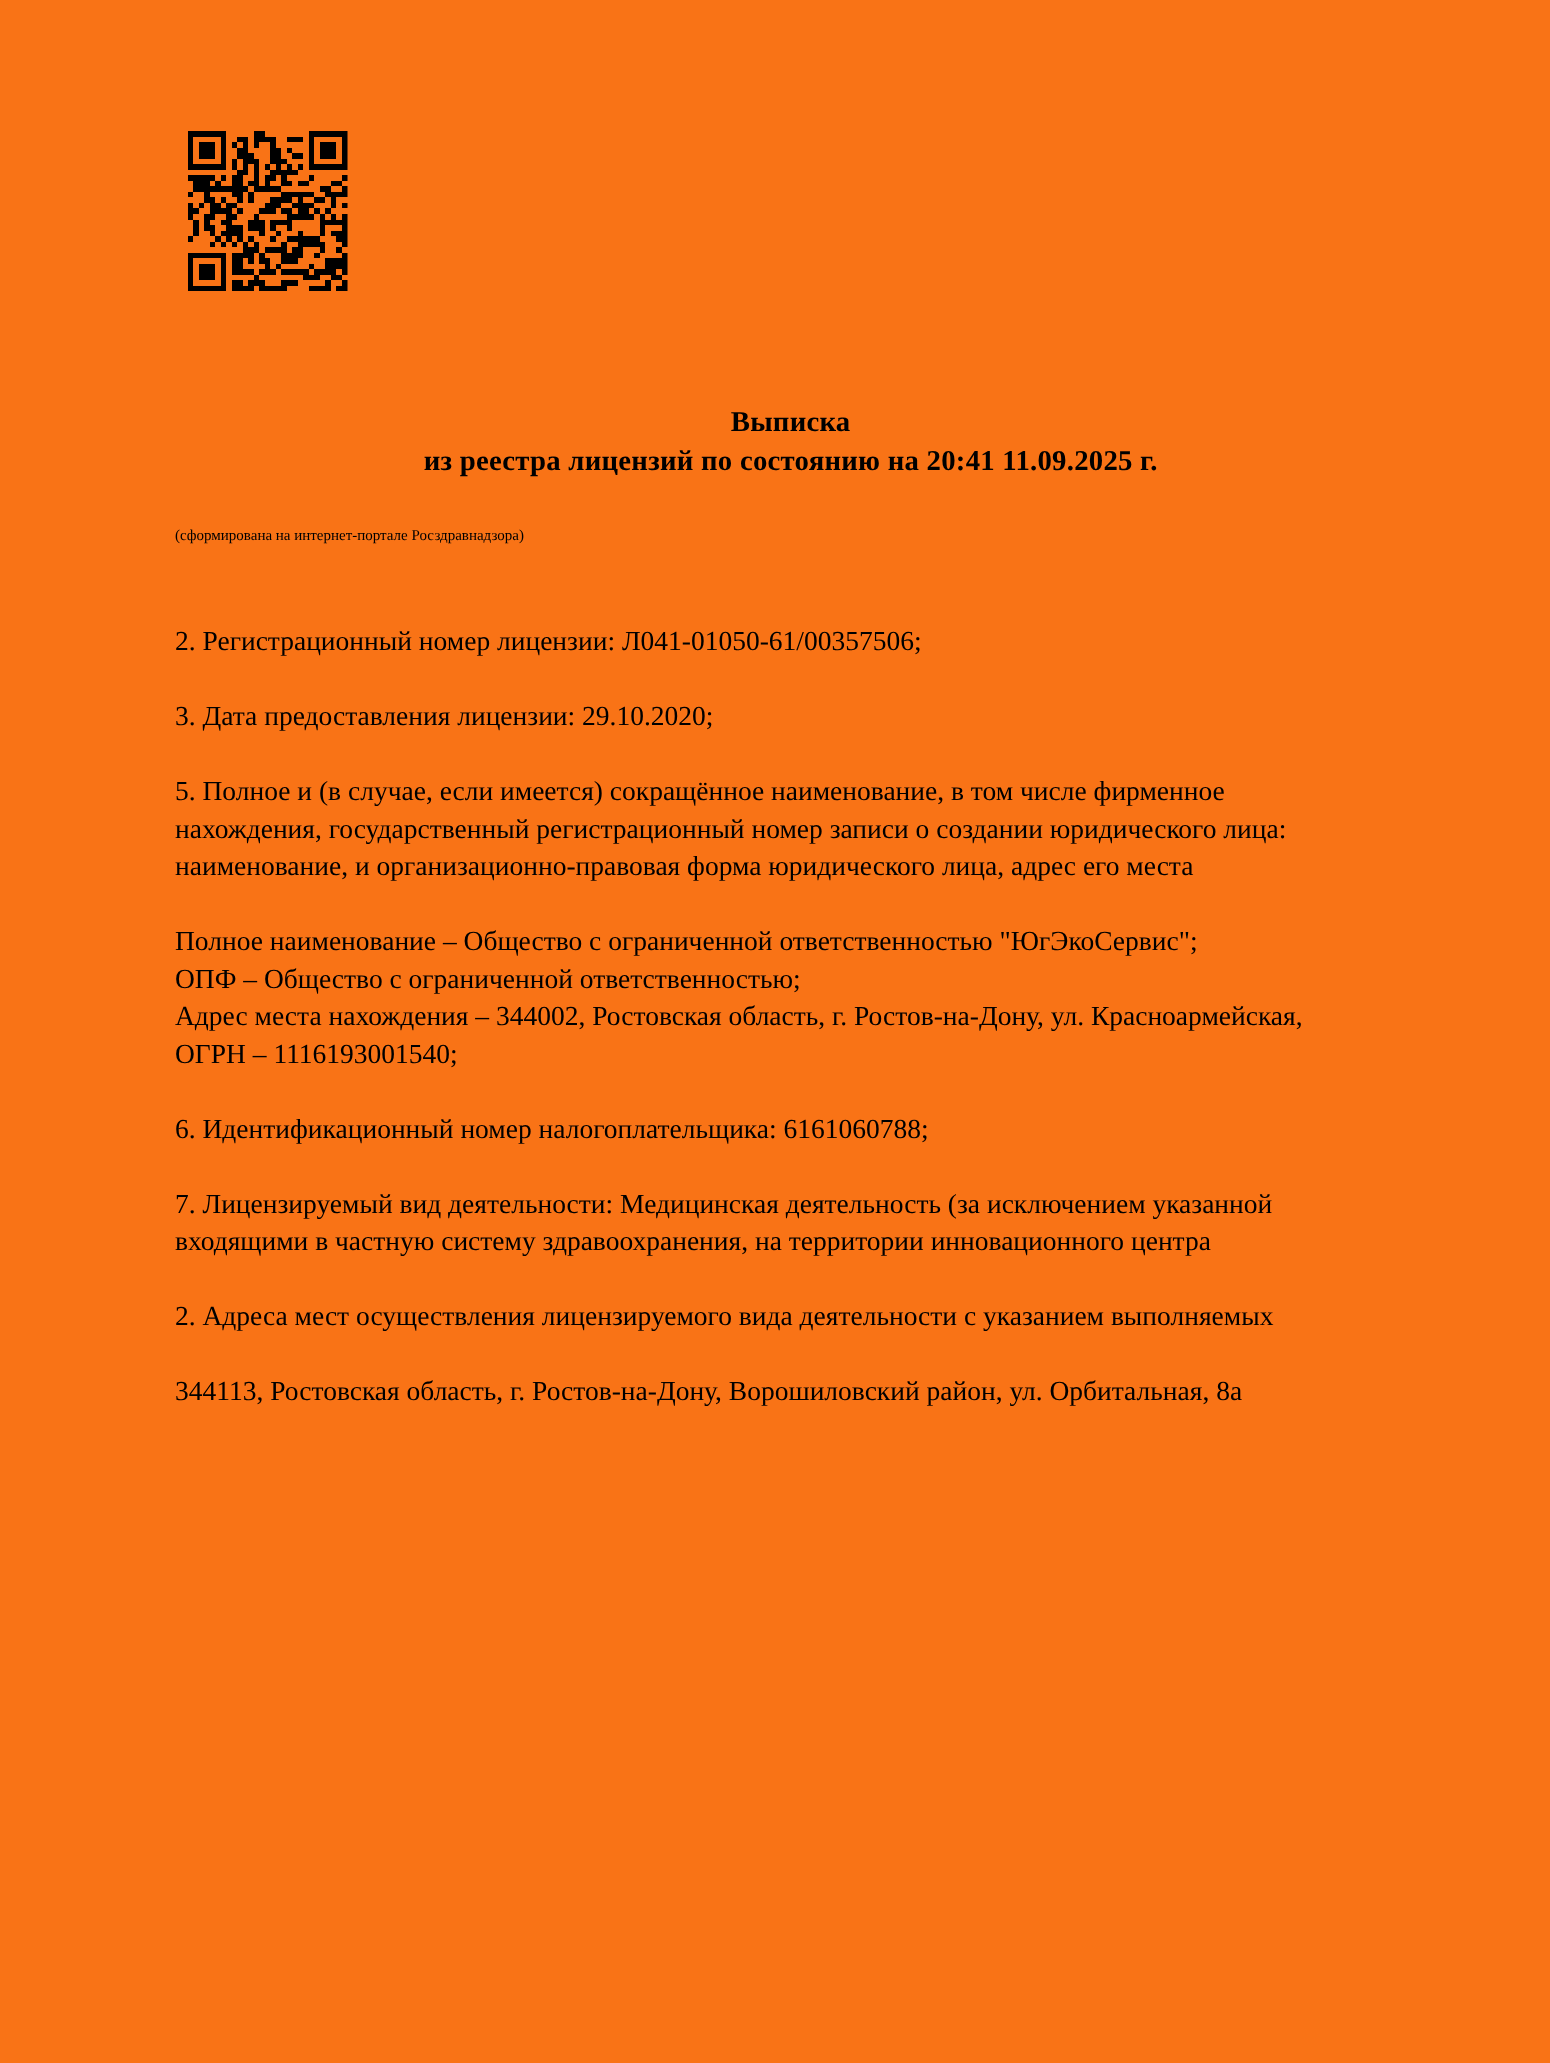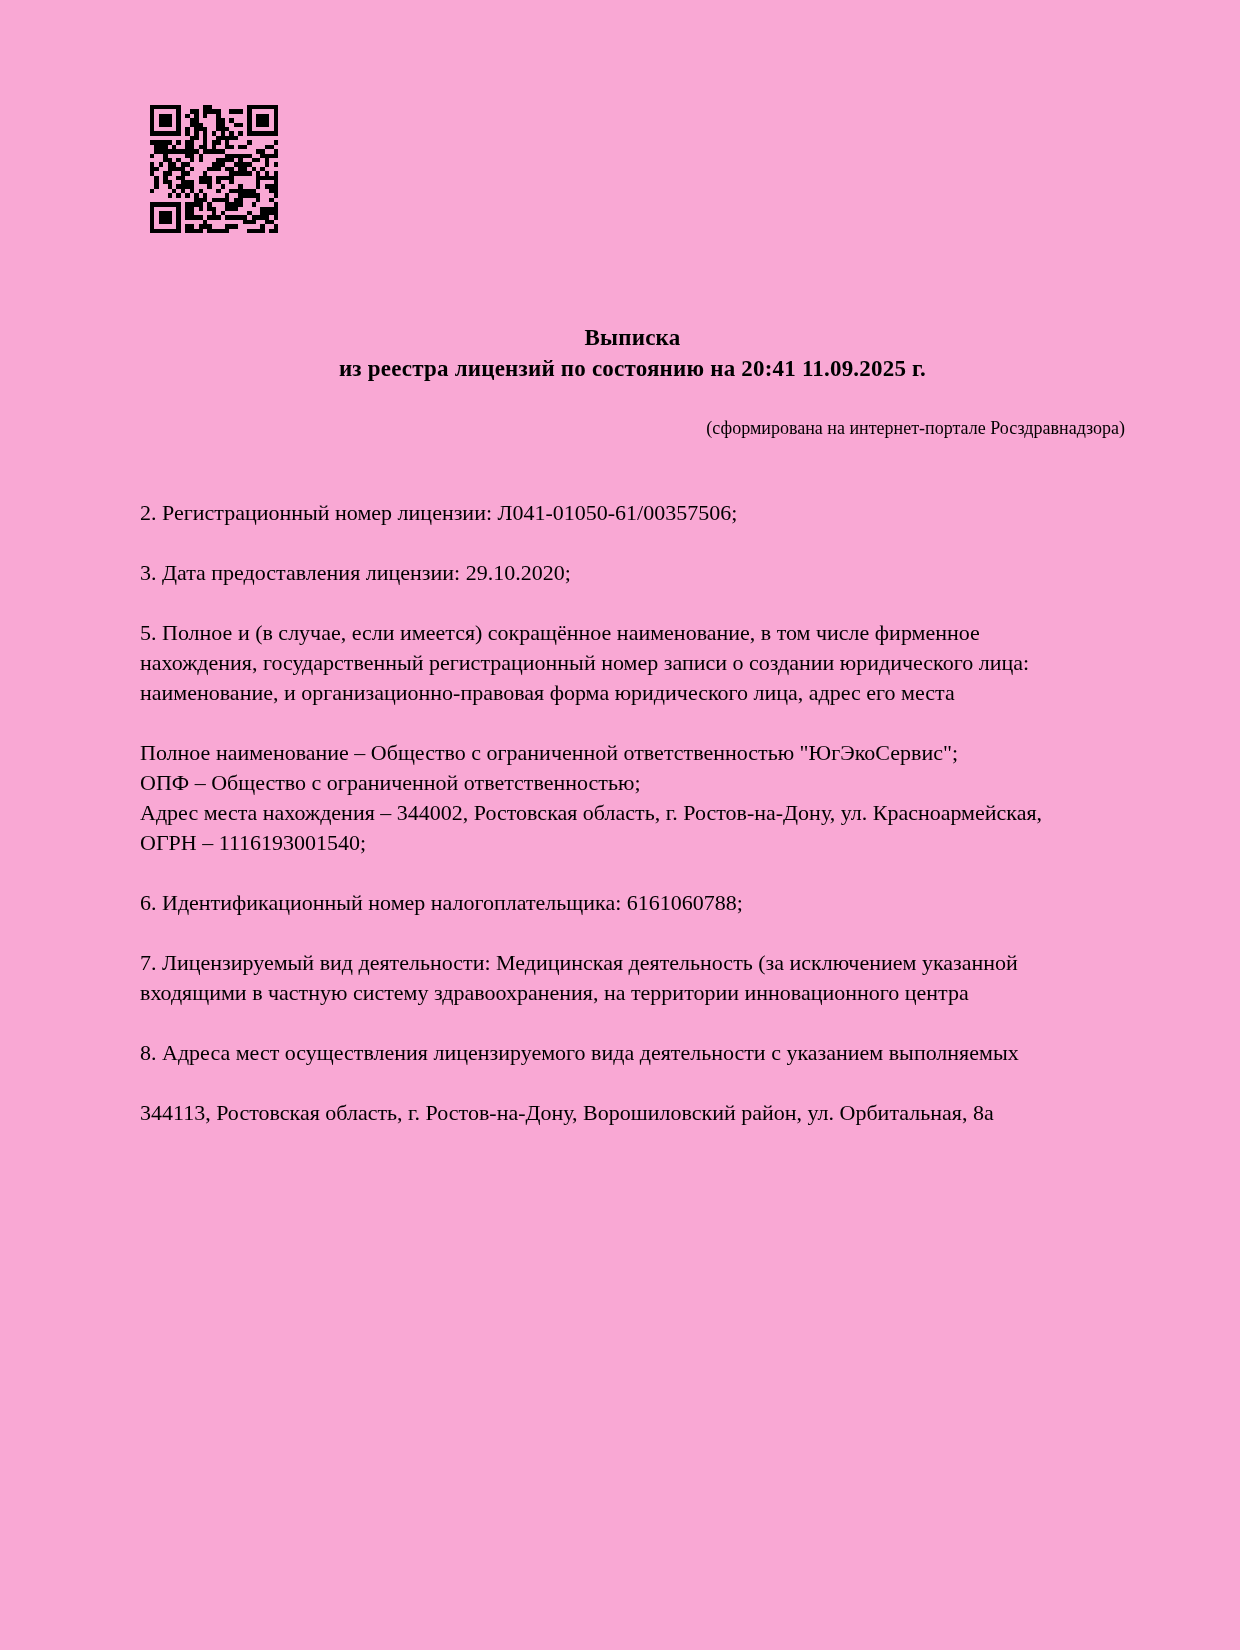--- a/index.html
+++ b/index.html
@@ -4,21 +4,21 @@
 <style>
   html, body {
     margin: 0;
     padding: 0;
     background: #ffffff;
   }
   .page {
     position: relative;
     width: 1240px;
     height: 1650px;
-    background: #f9a8d4;
+    background: #f97316;
     overflow: hidden;
     color: #000000;
     font-family: "Liberation Serif", "DejaVu Serif", serif;
   }
   .qr {
     position: absolute;
     left: 150px;
     top: 103px;
     width: 128px;
     height: 132px;
@@ -33,23 +33,22 @@
   .title {
     margin-top: 322px;
     font-size: 23px;
     line-height: 31px;
     font-weight: bold;
     text-align: center;
     letter-spacing: 0.2px;
   }
   .subtitle {
     margin-top: 32px;
-    font-size: 18px;
+    font-size: 12px;
     line-height: 24px;
-    text-align: right;
   }
   .doc-body {
     margin-top: 58px;
     font-size: 22px;
   }
   .para {
     margin: 0 0 30px 0;
   }
   .line {
     line-height: 30px;
@@ -518,20 +517,20 @@
           <div class="line">ОГРН – 1116193001540;</div>
         </div>
         <div class="para">
           <div class="line">6. Идентификационный номер налогоплательщика: 6161060788;</div>
         </div>
         <div class="para">
           <div class="line">7. Лицензируемый вид деятельности: Медицинская деятельность (за исключением указанной</div>
           <div class="line">входящими в частную систему здравоохранения, на территории инновационного центра</div>
         </div>
         <div class="para">
-          <div class="line">8. Адреса мест осуществления лицензируемого вида деятельности с указанием выполняемых</div>
+          <div class="line">2. Адреса мест осуществления лицензируемого вида деятельности с указанием выполняемых</div>
         </div>
         <div class="para">
           <div class="line">344113, Ростовская область, г. Ростов-на-Дону, Ворошиловский район, ул. Орбитальная, 8а</div>
         </div>
       </div>
   </div>
 </div>
 
 </body></html>

